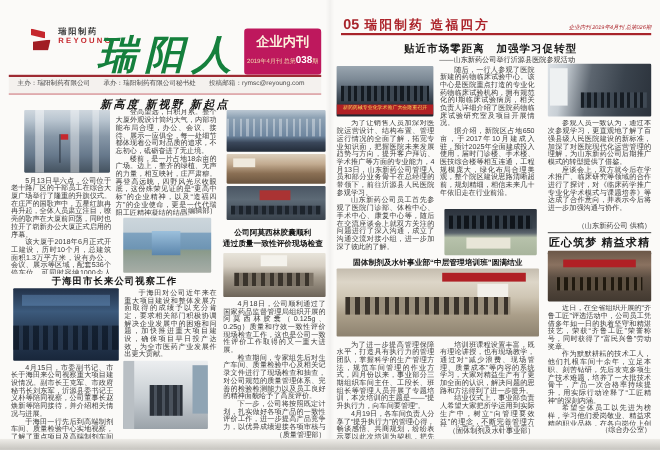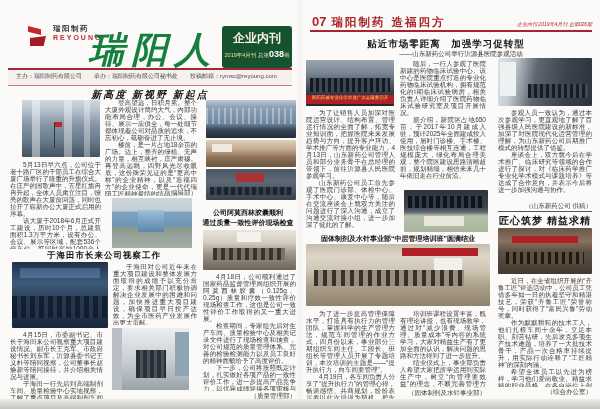--- a/index.html
+++ b/index.html
@@ -7,21 +7,21 @@
   .sheet{position:relative;width:600px;height:409px;background:#fbfaf8;overflow:hidden;}
   .abs{position:absolute;}
   .t{font-size:6.5px;line-height:7px;text-align:justify;color:#3b3b3b;overflow:hidden;font-family:"Liberation Sans",sans-serif;}
   .t p{margin:0;text-indent:2em;}
   .sign{font-size:6.5px;line-height:7px;color:#3b3b3b;text-align:right;}
   .hl{font-weight:bold;color:#161616;text-align:center;font-family:"Liberation Sans",sans-serif;}
   .ph{position:absolute;overflow:hidden;border-radius:1px;}
   .red{color:#ab2229;}
   .rule{background:#a8242b;}
   .masthead-title{font-family:"DejaVu Serif",serif;font-style:italic;font-weight:bold;color:#15803d;}
-  .issue-box{background:#14532d;border-radius:3px;color:#fdf3dd;text-align:center;}
+  .issue-box{background:#be185d;border-radius:3px;color:#fdf3dd;text-align:center;}
   .calli{font-family:"DejaVu Serif",serif;font-weight:bold;}
   .banner{position:absolute;background:#b02025;}
   .banner-text{color:#f7d95d;font-size:4.5px;line-height:6px;white-space:nowrap;overflow:hidden;text-align:center;}
 </style>
 </head>
 <body>
 
 <div class="sheet">
 
   <div class="abs" style="left:28px;top:24px;width:22px;height:22px;">
@@ -125,21 +125,21 @@
   </div>
 
   <div class="t abs" style="left:203px;top:273px;width:93px;height:118px;">
     <p>4月18日，公司顺利通过了国家药品监督管理局组织开展的阿莫西林胶囊（0.125g、0.25g）质量和疗效一致性评价现场检查工作，这也是公司一致性评价工作取得的又一重大进展。</p>
     <p>检查期间，专家组先后对生产车间、质量检验中心及相关记录文件进行了现场检查和抽查，对公司规范的质量管理体系、完善的检验检测能力以及员工良好的精神面貌给予了高度评价。</p>
     <p>下一步，公司将按照既定计划，扎实做好各项产品的一致性评价工作，进一步提高产品竞争力，以优异成绩迎接各项审核与评价，不断满足广大患者的用药需求。</p>
   </div>
   <div class="abs sign" style="left:203px;top:392px;width:93px;">（质量管理部）</div>
 
   <div class="abs" style="left:312px;top:14px;height:16px;display:flex;align-items:baseline;gap:5px;">
-    <span style="font-size:13px;font-weight:bold;color:#a8242b;">07</span>
+    <span style="font-size:13px;font-weight:bold;color:#a8242b;">05</span>
     <span class="calli red" style="font-size:11.5px;letter-spacing:2px;">瑞阳制药 造福四方</span>
   </div>
   <div class="abs red" style="left:468px;top:21px;width:124px;font-size:5px;text-align:right;font-style:italic;">企业内刊 2019年4月刊 总第026期</div>
   <div class="abs rule" style="left:310px;top:30px;width:282px;height:2px;"></div>
 
   <div class="abs hl" style="left:296px;top:38px;width:300px;font-size:9.5px;letter-spacing:1px;">贴近市场零距离　加强学习促转型</div>
   <div class="abs" style="left:330px;top:50px;width:262px;text-align:center;font-size:6.5px;color:#333;">——山东新药公司举行沂源县医院参观活动</div>
 
   <div class="ph" style="left:306px;top:60px;width:88px;height:46px;background:
       linear-gradient(180deg,#9aa6b0 0%,#7d8a96 26%,#4a5562 55%,#2c343e 78%,#20262e 100%);">

